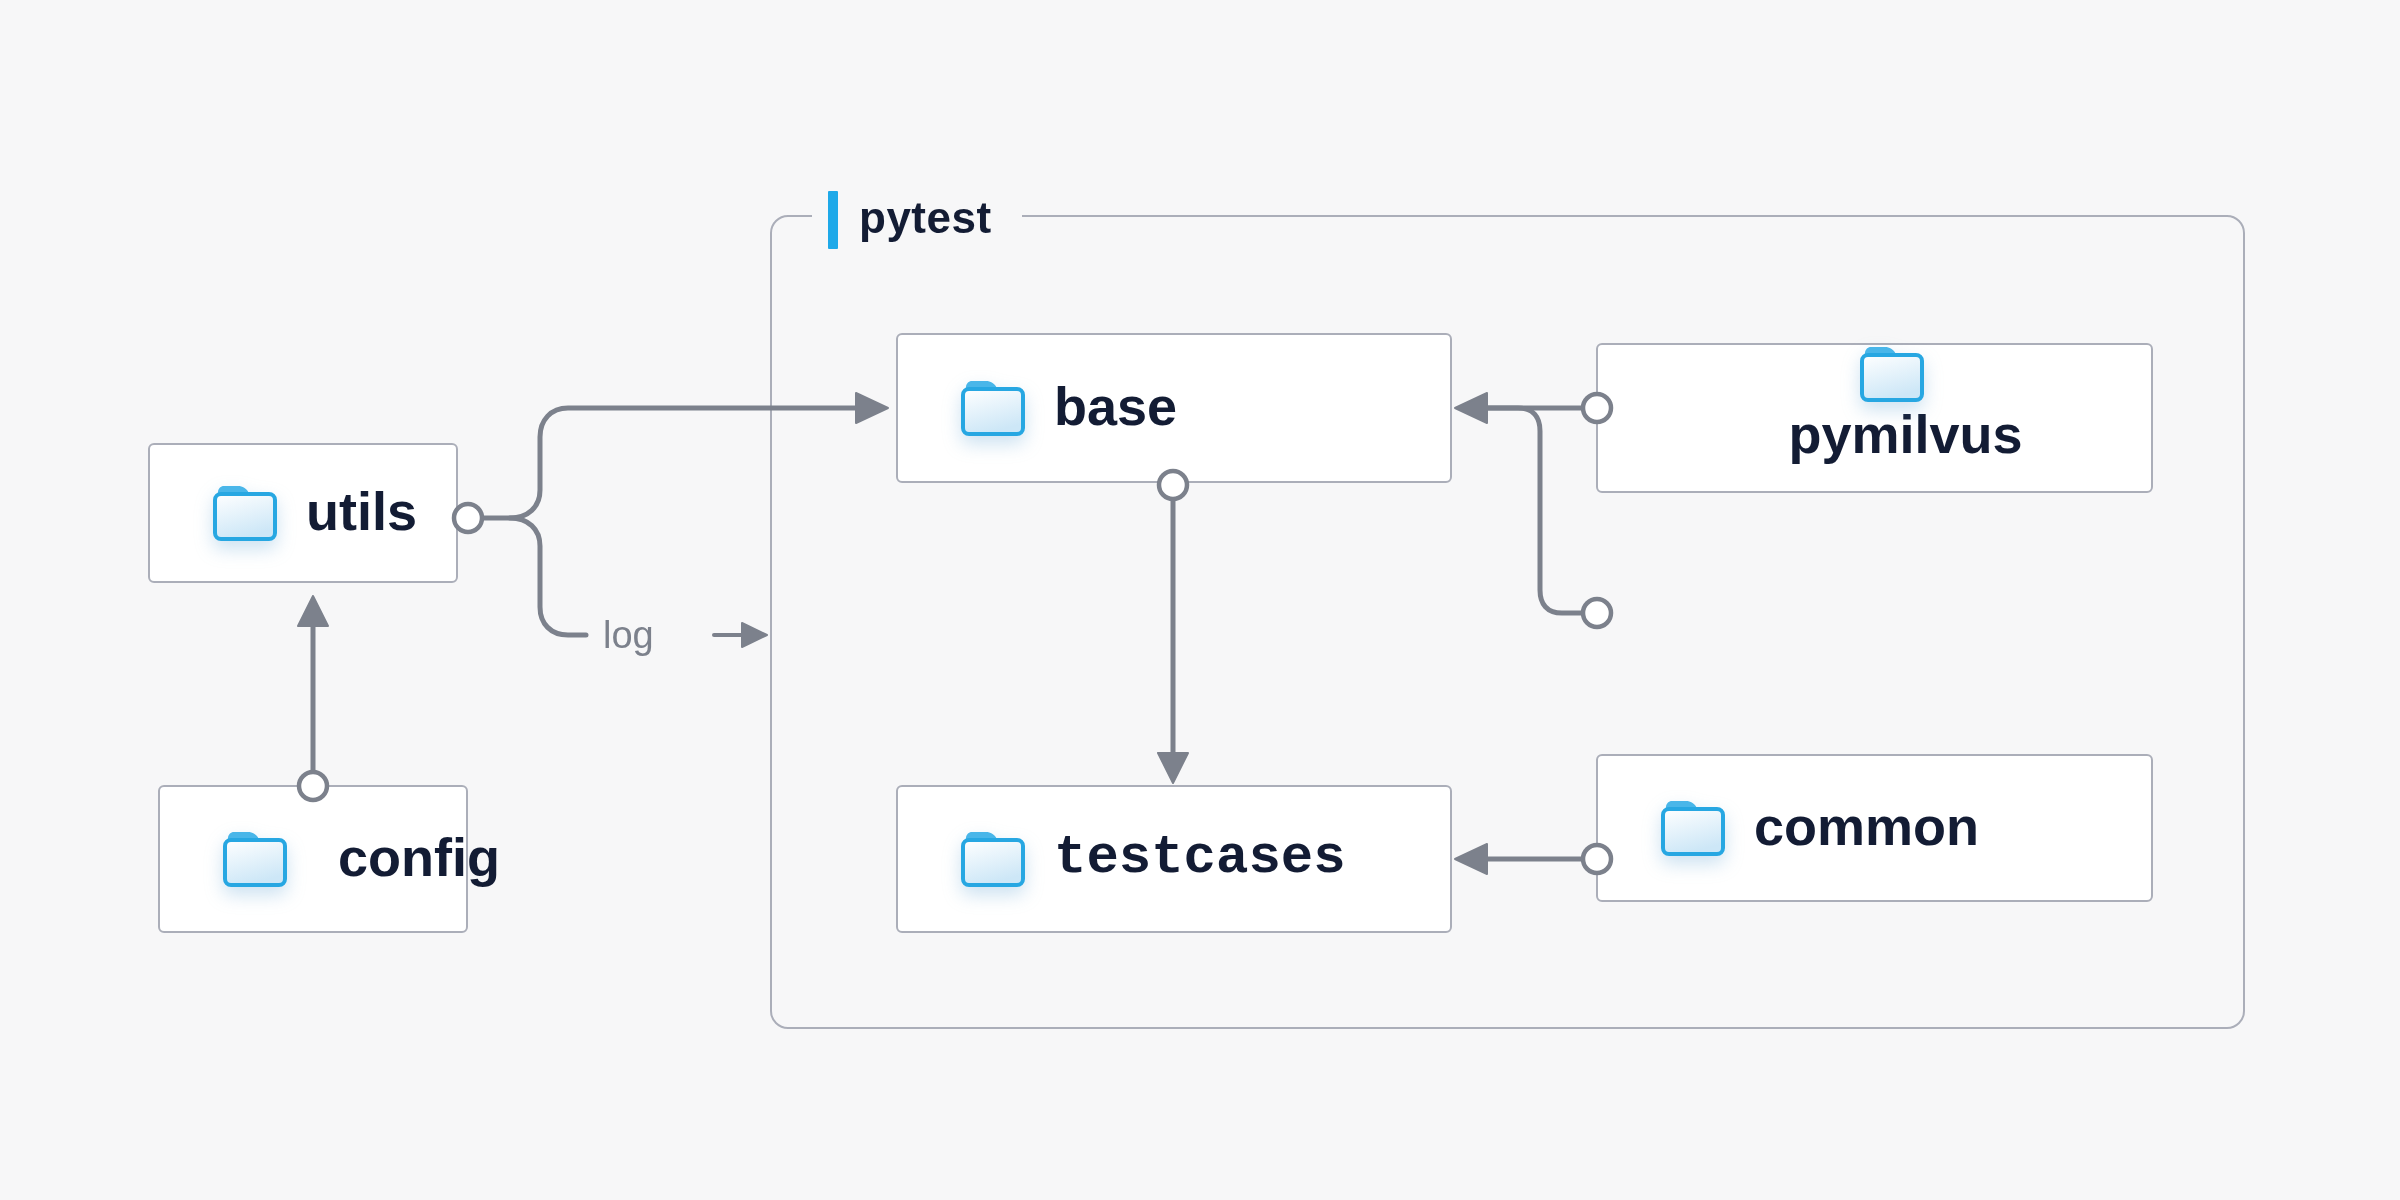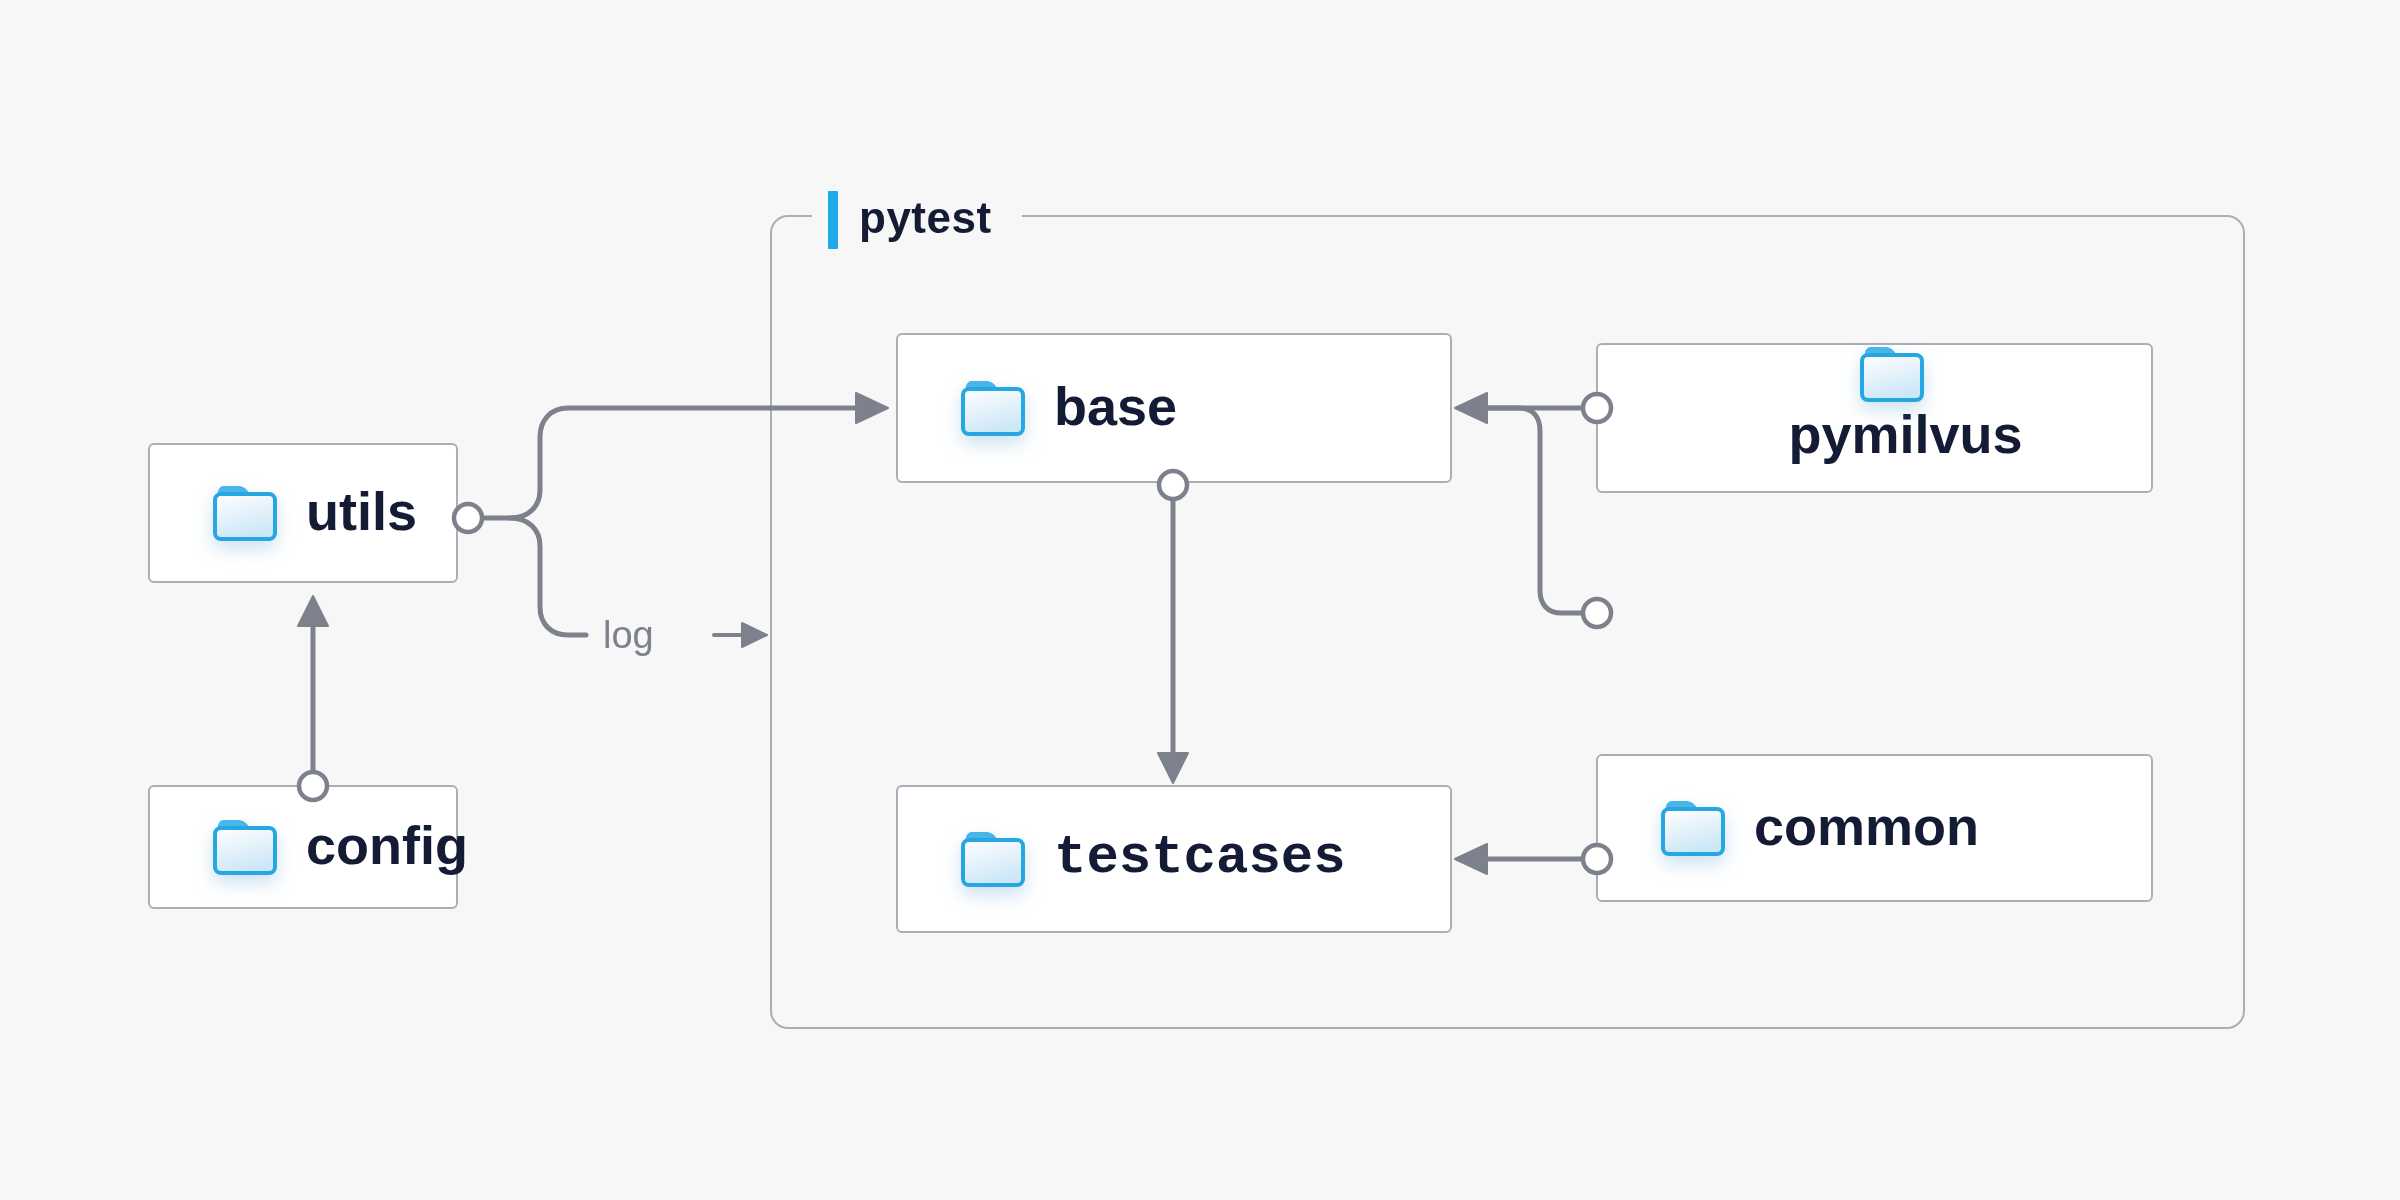--- a/index.html
+++ b/index.html
@@ -78,21 +78,21 @@
     filter: drop-shadow(0px 8px 9px rgba(90,160,210,0.30));
   }
   .node-label {
     font-size: 54px;
     font-weight: 700;
     color: var(--label-text);
     white-space: nowrap;
     padding-bottom: 4px;
   }
   .node-utils     { left: 148px;  top: 443px; width: 310px; height: 140px; }
-  .node-config    { left: 148px;  top: 785px; width: 310px; height: 124px; }
+  .node-config    { left: 158px;  top: 785px; width: 310px; height: 148px; gap: 22px; }
   .node-base      { left: 896px;  top: 333px; width: 556px; height: 150px; }
   .node-pymilvus  { left: 1596px; top: 343px; width: 557px; height: 150px; flex-direction: column; }
   .node-check     { left: 1596px; top: 538px; width: 557px; height: 150px; }
   .node-testcases { left: 896px;  top: 785px; width: 556px; height: 148px; font-family: Liberation Mono, monospace; }
   .node-common    { left: 1596px; top: 754px; width: 557px; height: 148px; }
 
   
   .wires {
     position: absolute;
     left: 0; top: 0;

